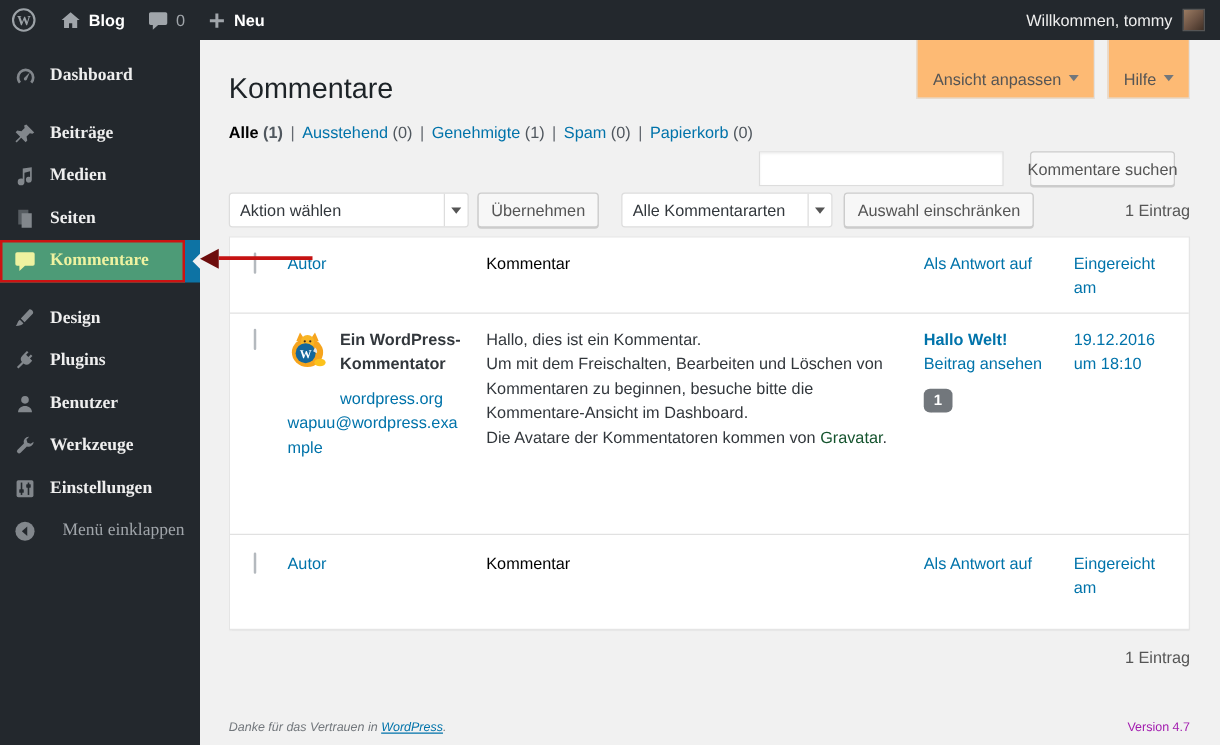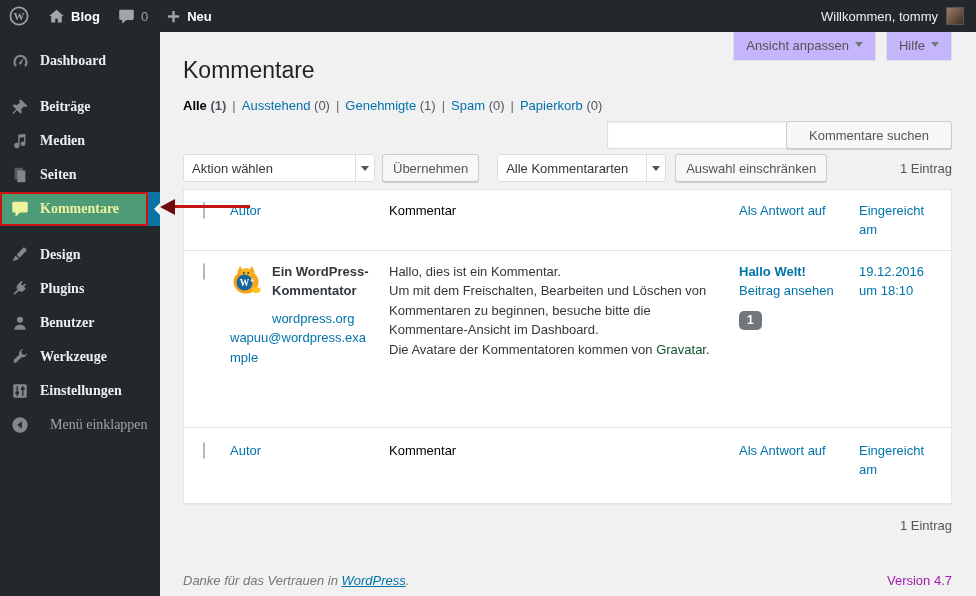--- a/index.html
+++ b/index.html
@@ -32,35 +32,35 @@
 
   
   .anno-head { position:absolute; left:152px; top:199px; width:0; height:0; border:8px solid transparent; border-right:15px solid #6d0d0d; z-index:60; }
   .anno-line { position:absolute; left:175px; top:205px; width:75px; height:3px; background:#c51212; z-index:60; }
 
   
   .content { position:absolute; top:32px; left:160px; right:0; bottom:0; background:#f1f1f1; }
   .main { padding:0 24px 0 23px; }
 
   .screen-links { position:absolute; top:0; right:24px; display:flex; gap:10px; z-index:10; }
-  .screen-link { background:#c4b5fd; border:1px solid #e1e1e1; border-top:none; padding:6px 12px 7px; color:#555; font-size:13px; cursor:pointer;text-align:right; }
+  .screen-link { background:#fdba74; border:1px solid #e1e1e1; border-top:none; padding:24px 12px 7px; color:#555; font-size:13px; cursor:pointer;text-align:right; }
   .caret { display:inline-block; width:0; height:0; border:4px solid transparent; border-top:5px solid #72777c; margin-left:6px; vertical-align:-1px; }
 
   h1.page-title { font-size:23px; font-weight:400; color:#1d2327; line-height:30px; margin-top:23px; }
 
   .subsubsub { margin-top:13px; font-size:13px; color:#646970; }
   .subsubsub a { color:#0073aa; }
   .subsubsub .current { color:#000; font-weight:bold; }
   .subsubsub .cnt { color:#50575e; }
   .subsubsub .sep { margin:0 6px; color:#646970; }
 
   .search-row { position:relative; margin-top:8px; height:28px; }
   .search-input { position:absolute; right:149px; width:196px; height:28px; border:1px solid #ddd; background:#fff; box-shadow:inset 0 1px 2px rgba(0,0,0,.07); padding:0 8px; font-size:13px; font-family:"Liberation Sans",sans-serif; }
   .btn { display:inline-flex; align-items:center; justify-content:center; height:28px; padding:0 10px; background:#f7f7f7; border:1px solid #ccc; border-radius:3px; box-shadow:0 1px 0 #ccc; color:#555; font-size:13px; cursor:pointer; white-space:nowrap; }
-  .search-btn { position:absolute; right:0; width:166px;margin-left:16px; }
+  .search-btn { position:absolute; right:12px; width:116px;margin-left:16px; }
 
   .tablenav { margin-top:4px; display:flex; align-items:center; height:30px; }
   .wselect { display:flex; align-items:center; justify-content:space-between; height:28px; background:#fff; border:1px solid #ddd; border-radius:3px; color:#32373c; font-size:13px; cursor:pointer; }
   .wselect .sel-lbl { padding-left:8px; white-space:nowrap; }
   .wselect .sel-arrow { width:19px; align-self:stretch; border-left:1px solid #ddd; display:flex; align-items:center; justify-content:center; }
   .wselect .sel-arrow i { width:0; height:0; border:4px solid transparent; border-top:5px solid #555; margin-top:4px; }
   .sel-action { width:192px; margin-right:7px; }
   .sel-type { width:169px; margin-left:18px; margin-right:9px; }
   .count-text { margin-left:auto; color:#555; font-size:13px; }
 
@@ -85,21 +85,21 @@
   .comment-cell a { color:#14532d; }
   .resp-cell a { color:#0073aa; display:block; }
   .resp-post { font-weight:bold; }
   .badge { display:inline-block; position:relative; margin-top:10px; background:#72777c; color:#fff; font-size:12px; font-weight:bold; border-radius:5px; padding:3px 8px; line-height:1.1; }
   .badge::after { content:""; position:absolute; left:4px; bottom:-5px; border:5px solid transparent; border-top:6px solid #72777c; border-left-width:2px; border-right-width:4px; }
   .date-cell a { color:#0073aa; display:block; }
 
   .tablenav-bottom { margin-top:14px; text-align:right; color:#555; font-size:13px; }
 
   
-  .page-footer { position:absolute; left:23px; right:24px; bottom:8px; display:flex; justify-content:space-between; align-items:center; font-size:13px; color:#72777c; }
+  .page-footer { position:absolute; left:23px; right:24px; bottom:8px; display:flex; justify-content:space-between; align-items:center; font-size:10px; color:#72777c; }
   .thanks { font-style:italic; }
   .thanks a { color:#0073aa; text-decoration:underline; font-style:italic; }
   .version { color:#a21caf; }
 </style>
 </head>
 <body>
 
 <div class="adminbar">
   <span class="ab-item ab-logo">
     <svg width="20" height="20" viewBox="0 0 20 20">

